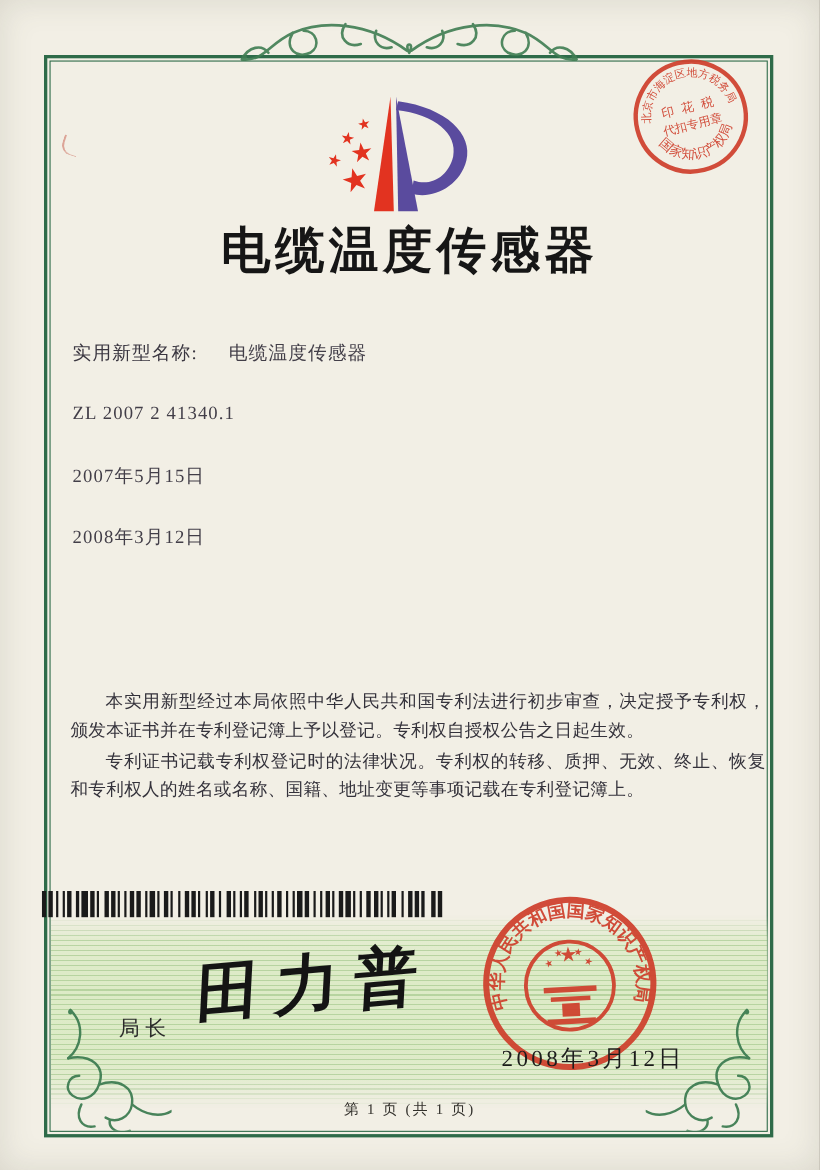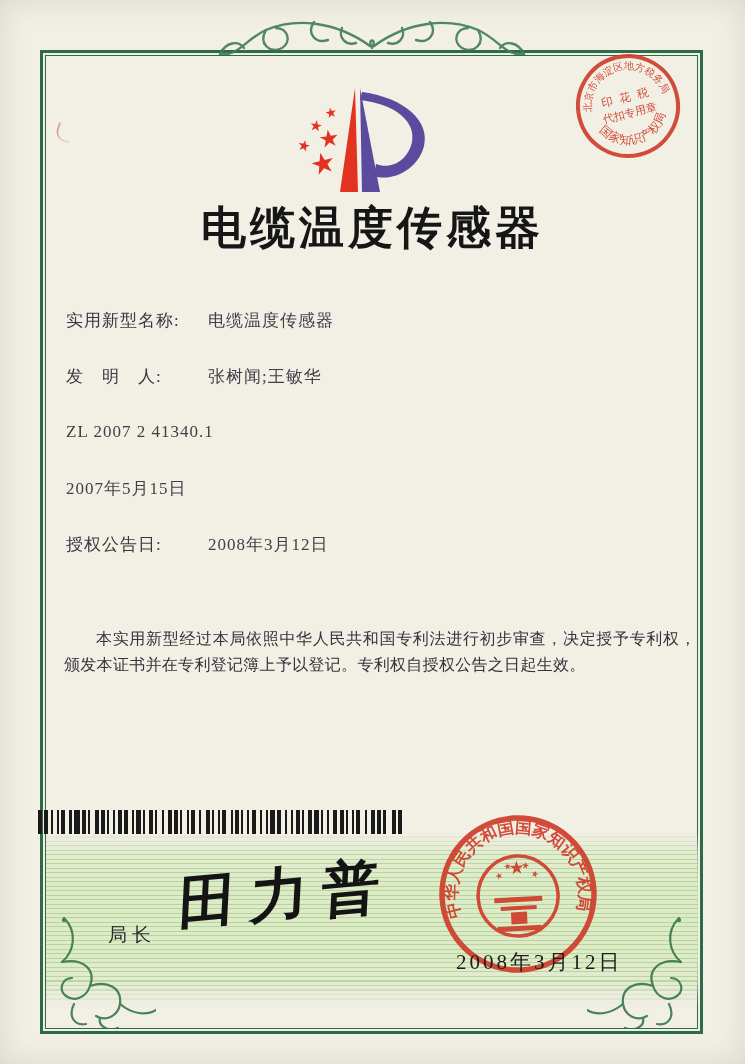--- a/index.html
+++ b/index.html
@@ -124,37 +124,33 @@
   </svg>
 
   <h1 class="title">电缆温度传感器</h1>
 
   <div class="fields" id="fields">
       <div class="field-row">
         <span class="field-label">实用新型名称: </span>
         <span class="field-value">电缆温度传感器</span>
       </div>
       <div class="field-row">
-        <span class="field-label">发　明　人: </span>
-        <span class="field-value">张树闻;王敏华</span>
-      </div>
-      <div class="field-row">
         <span class="field-value">ZL 2007 2 41340.1</span>
       </div>
       <div class="field-row">
         <span class="field-value">2007年5月15日</span>
       </div>
       <div class="field-row">
-        <span class="field-label">授权公告日: </span>
         <span class="field-value">2008年3月12日</span>
       </div>
     </div>
 
   <div class="paragraphs" id="paras">
       <p>本实用新型经过本局依照中华人民共和国专利法进行初步审查，决定授予专利权，颁发本证书并在专利登记簿上予以登记。专利权自授权公告之日起生效。</p>
+      <p>专利证书记载专利权登记时的法律状况。专利权的转移、质押、无效、终止、恢复和专利权人的姓名或名称、国籍、地址变更等事项记载在专利登记簿上。</p>
     </div>
 
   <div class="barcode" id="barcode">
       <div class="bar" style="width: 4.2px;"></div>
       <div class="gap" style="width: 2.1px;"></div>
       <div class="bar" style="width: 4.2px;"></div>
       <div class="gap" style="width: 2.1px;"></div>
       <div class="bar" style="width: 2.1px;"></div>
       <div class="gap" style="width: 4.2px;"></div>
       <div class="bar" style="width: 2.1px;"></div>
@@ -306,14 +302,15 @@
       <use href="#st" transform="translate(104,67) scale(3.6) rotate(20)"></use>
       <rect x="62" y="89" width="48" height="5"></rect>
       <rect x="68" y="98" width="36" height="4"></rect>
       <rect x="78" y="104" width="16" height="12"></rect>
       <rect x="64" y="118" width="44" height="5"></rect>
     </g>
   </svg>
 
   <div class="issue-date">2008年3月12日</div>
 
+  <div class="page-footer">第 1 页 (共 1 页)</div>
 
 </div>
 
 </body></html>

